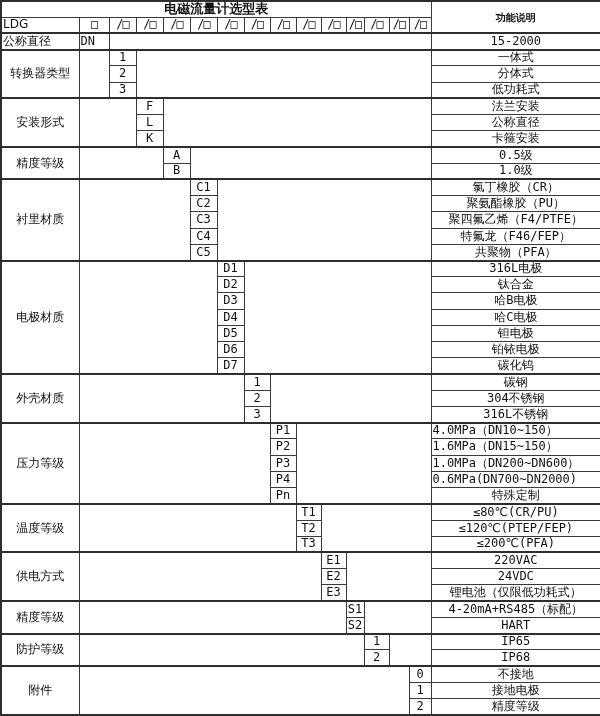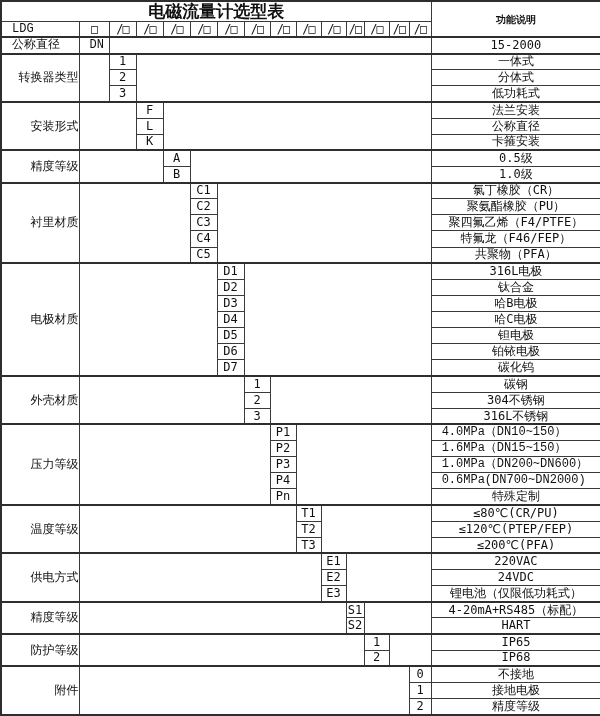--- a/index.html
+++ b/index.html
@@ -21,35 +21,34 @@
     text-align: center;
     vertical-align: middle;
     overflow: hidden;
     white-space: nowrap;
     font-family: "DejaVu Sans Mono", "DejaVu Sans", sans-serif;
   }
   tr { height: 16px; }
   tr.bs > td { border-top: 2px solid #2e2e2e; }
   .title {
     font-weight: bold;
-    font-size: 17px;
+    font-size: 13px;
     font-family: "DejaVu Sans", sans-serif;
   }
   .fn-header {
     font-weight: bold;
     font-size: 10px;
     font-family: "DejaVu Sans", sans-serif;
   }
   .cat {
     font-family: "DejaVu Sans", sans-serif;
     font-size: 12px;
-    text-align: right;
   }
   .slot { font-size: 12px; letter-spacing: -1px; }
-  .ta-l { text-align: left; padding-left: 10px; font-family: Liberation Mono, monospace; }
+  .ta-l { text-align: left; padding-left: 1px; }
   .empty { }
 </style>
 </head>
 <body>
 
 <table>
   <colgroup>
     <col style="width:78px">
       <col style="width:30px">
     <col style="width:27px">

